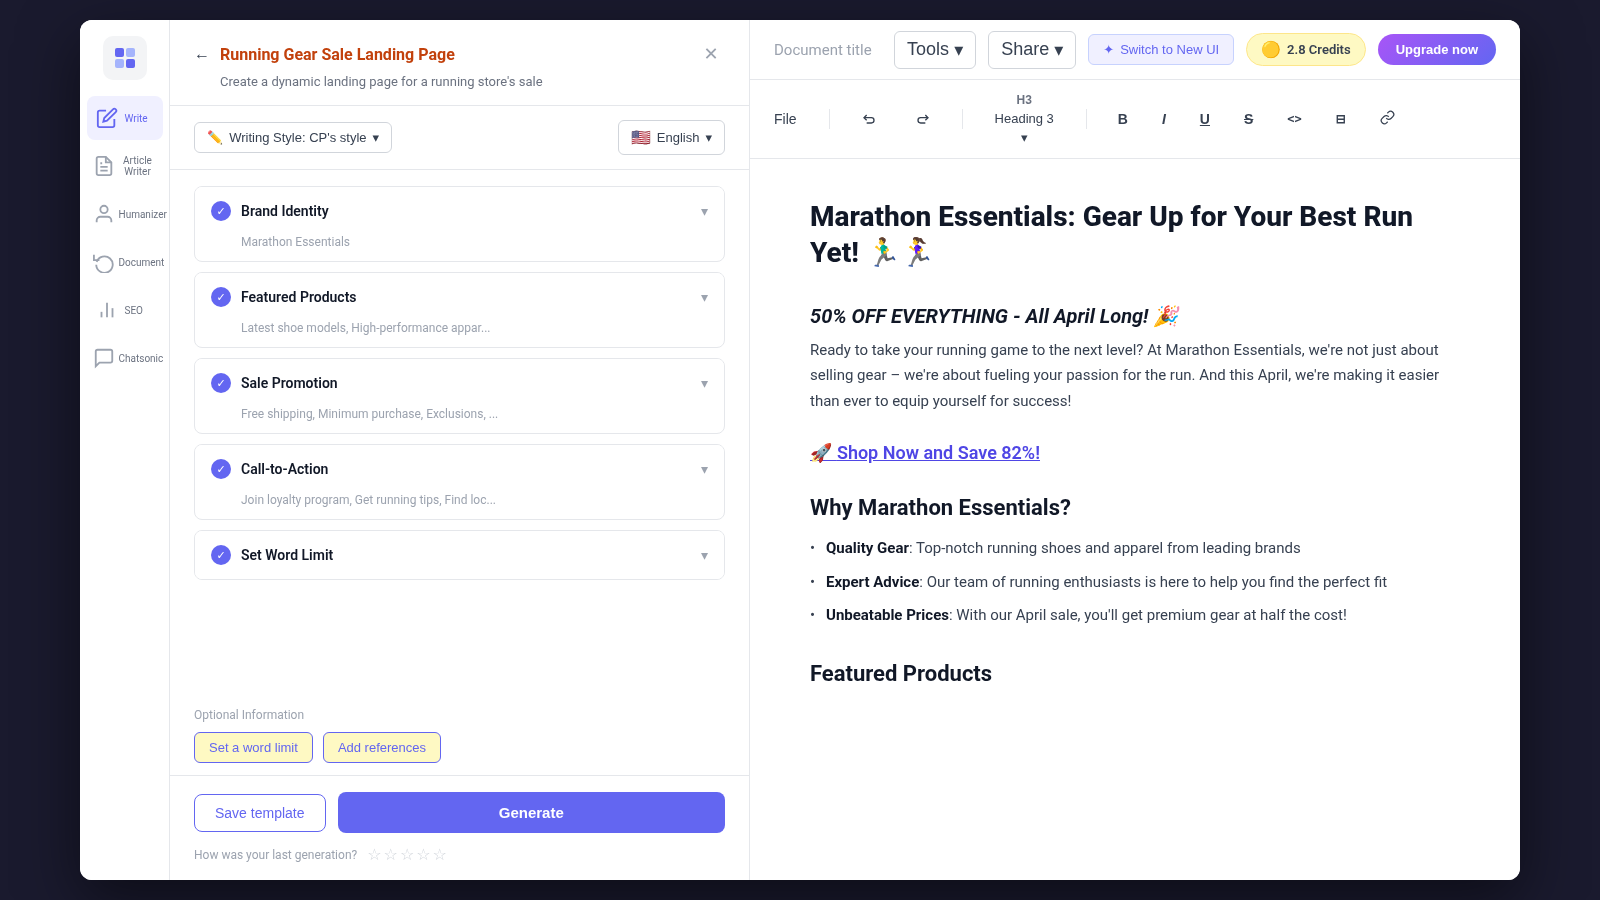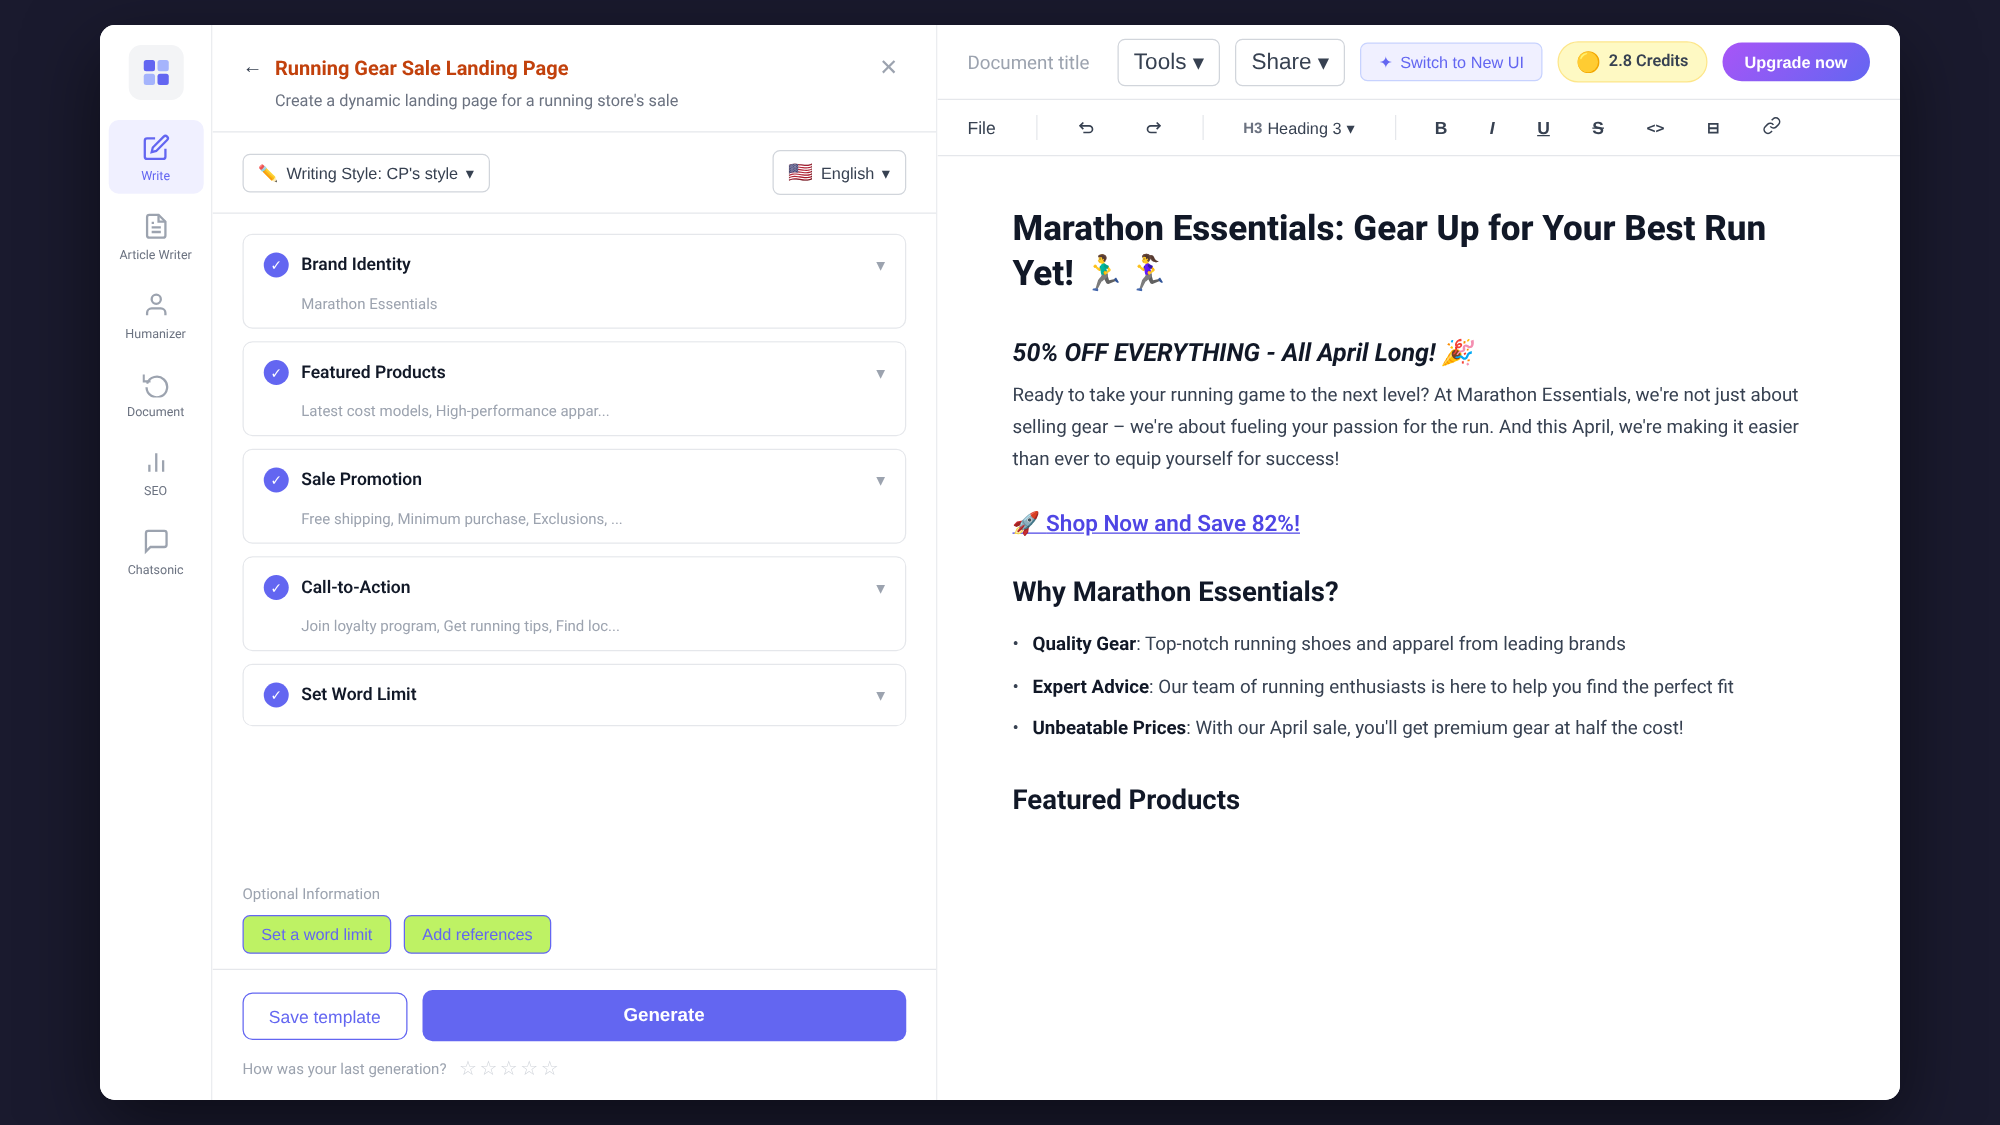--- a/index.html
+++ b/index.html
@@ -43,21 +43,21 @@
       border-radius: 10px;
       display: flex;
       align-items: center;
       justify-content: center;
       margin-bottom: 12px;
       font-size: 20px;
     }
 
     .sidebar-item {
       display: flex;
-      flex-direction: column;
+      flex-direction: row;
       align-items: center;
       gap: 4px;
       padding: 8px 6px;
       border-radius: 8px;
       cursor: pointer;
       width: 76px;
     }
     .sidebar-item.active { background: #f0f0ff; }
 
     .sidebar-item .icon {
@@ -256,21 +256,21 @@
       color: #9ca3af;
       margin-bottom: 10px;
     }
 
     .optional-buttons {
       display: flex;
       gap: 10px;
     }
 
     .optional-btn {
-      background: #bef264;
+      background: #fef9c3;
       border: 1.5px solid #6366f1;
       border-radius: 6px;
       padding: 7px 14px;
       font-size: 13px;
       color: #6366f1;
       cursor: pointer;
       font-weight: 500;
     }
 
     
@@ -449,20 +449,21 @@
       display: flex;
       align-items: center;
       gap: 4px;
       background: none;
       border: none;
       cursor: pointer;
       padding: 5px 8px;
       border-radius: 4px;
       font-size: 13px;
       color: #374151;
+      flex-direction: column;
     }
 
     .toolbar-icon-btn {
       background: none;
       border: none;
       cursor: pointer;
       padding: 5px 7px;
       border-radius: 4px;
       color: #374151;
       font-size: 14px;
@@ -671,21 +672,21 @@
       </div>
 
       <div class="section-card">
         <div class="section-header">
           <div class="section-header-left">
             <div class="check-icon">✓</div>
             <span class="section-name">Featured Products</span>
           </div>
           <span class="chevron-icon">▾</span>
         </div>
-        <div class="section-subtitle">Latest cost models, High-performance appar...</div>
+        <div class="section-subtitle">Latest shoe models, High-performance appar...</div>
       </div>
 
       <div class="section-card">
         <div class="section-header">
           <div class="section-header-left">
             <div class="check-icon">✓</div>
             <span class="section-name">Sale Promotion</span>
           </div>
           <span class="chevron-icon">▾</span>
         </div>

